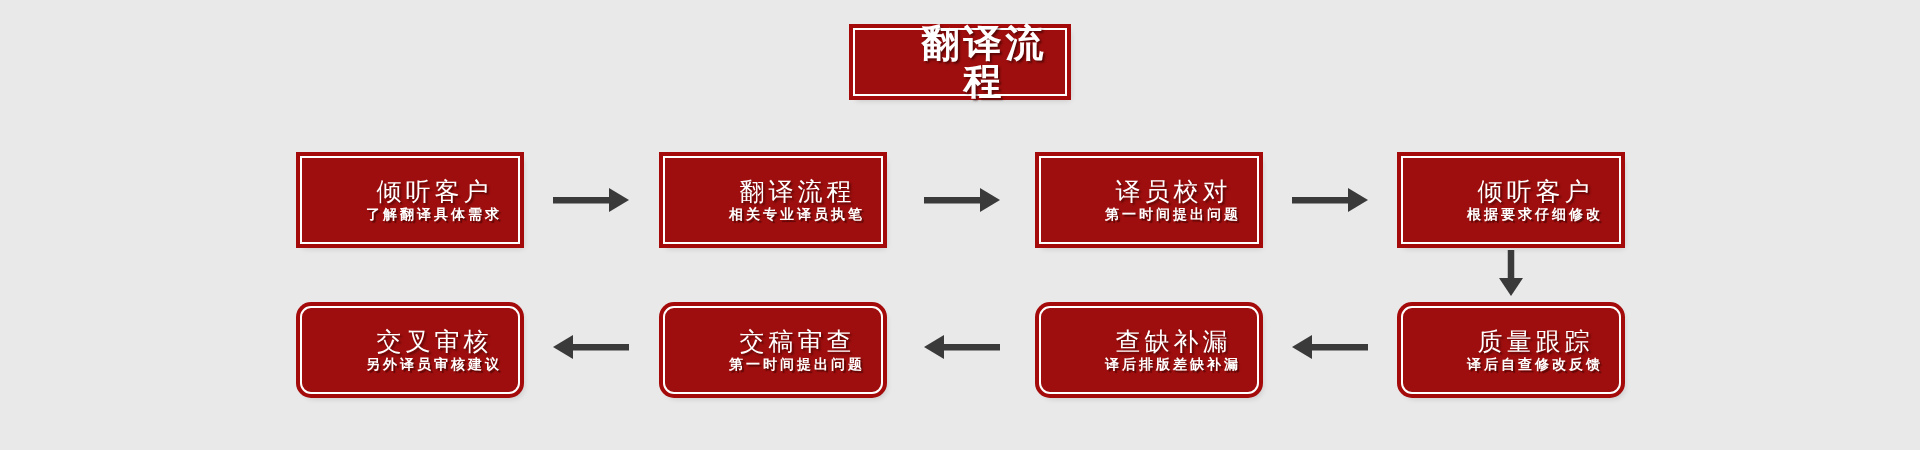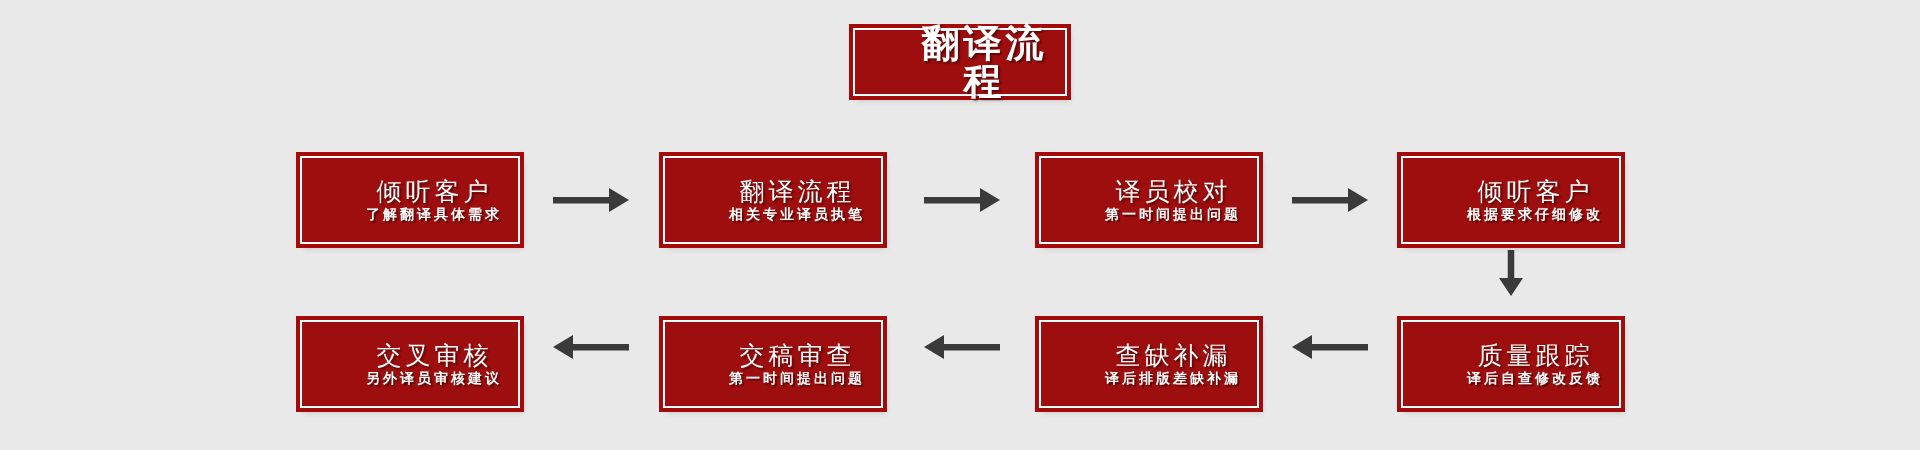--- a/index.html
+++ b/index.html
@@ -30,21 +30,21 @@
   .title-box{
     left:853px;top:28px;width:214px;height:68px;
   }
   .main-title{
     font-size:38px;font-weight:bold;letter-spacing:4px;padding-left:4px;
     text-shadow:2px 2px 2px rgba(40,0,0,0.55);
     line-height:1.0;
   }
   .step{width:220px;height:88px;}
   .row1{top:156px;}
-  .row2{top:320px;}
+  .row2{top:306px;border-radius:11px;}
   .c1{left:300px;} .c2{left:663px;} .c3{left:1039px;} .c4{left:1401px;}
 
   .step-title{
     font-size:25px;font-weight:normal;letter-spacing:4px;padding-left:4px;
     line-height:1.05;
     text-shadow:2px 2px 2px rgba(40,0,0,0.55);
     white-space:nowrap;
   }
   .step-sub{
     font-size:14px;font-weight:bold;letter-spacing:3px;padding-left:3px;

